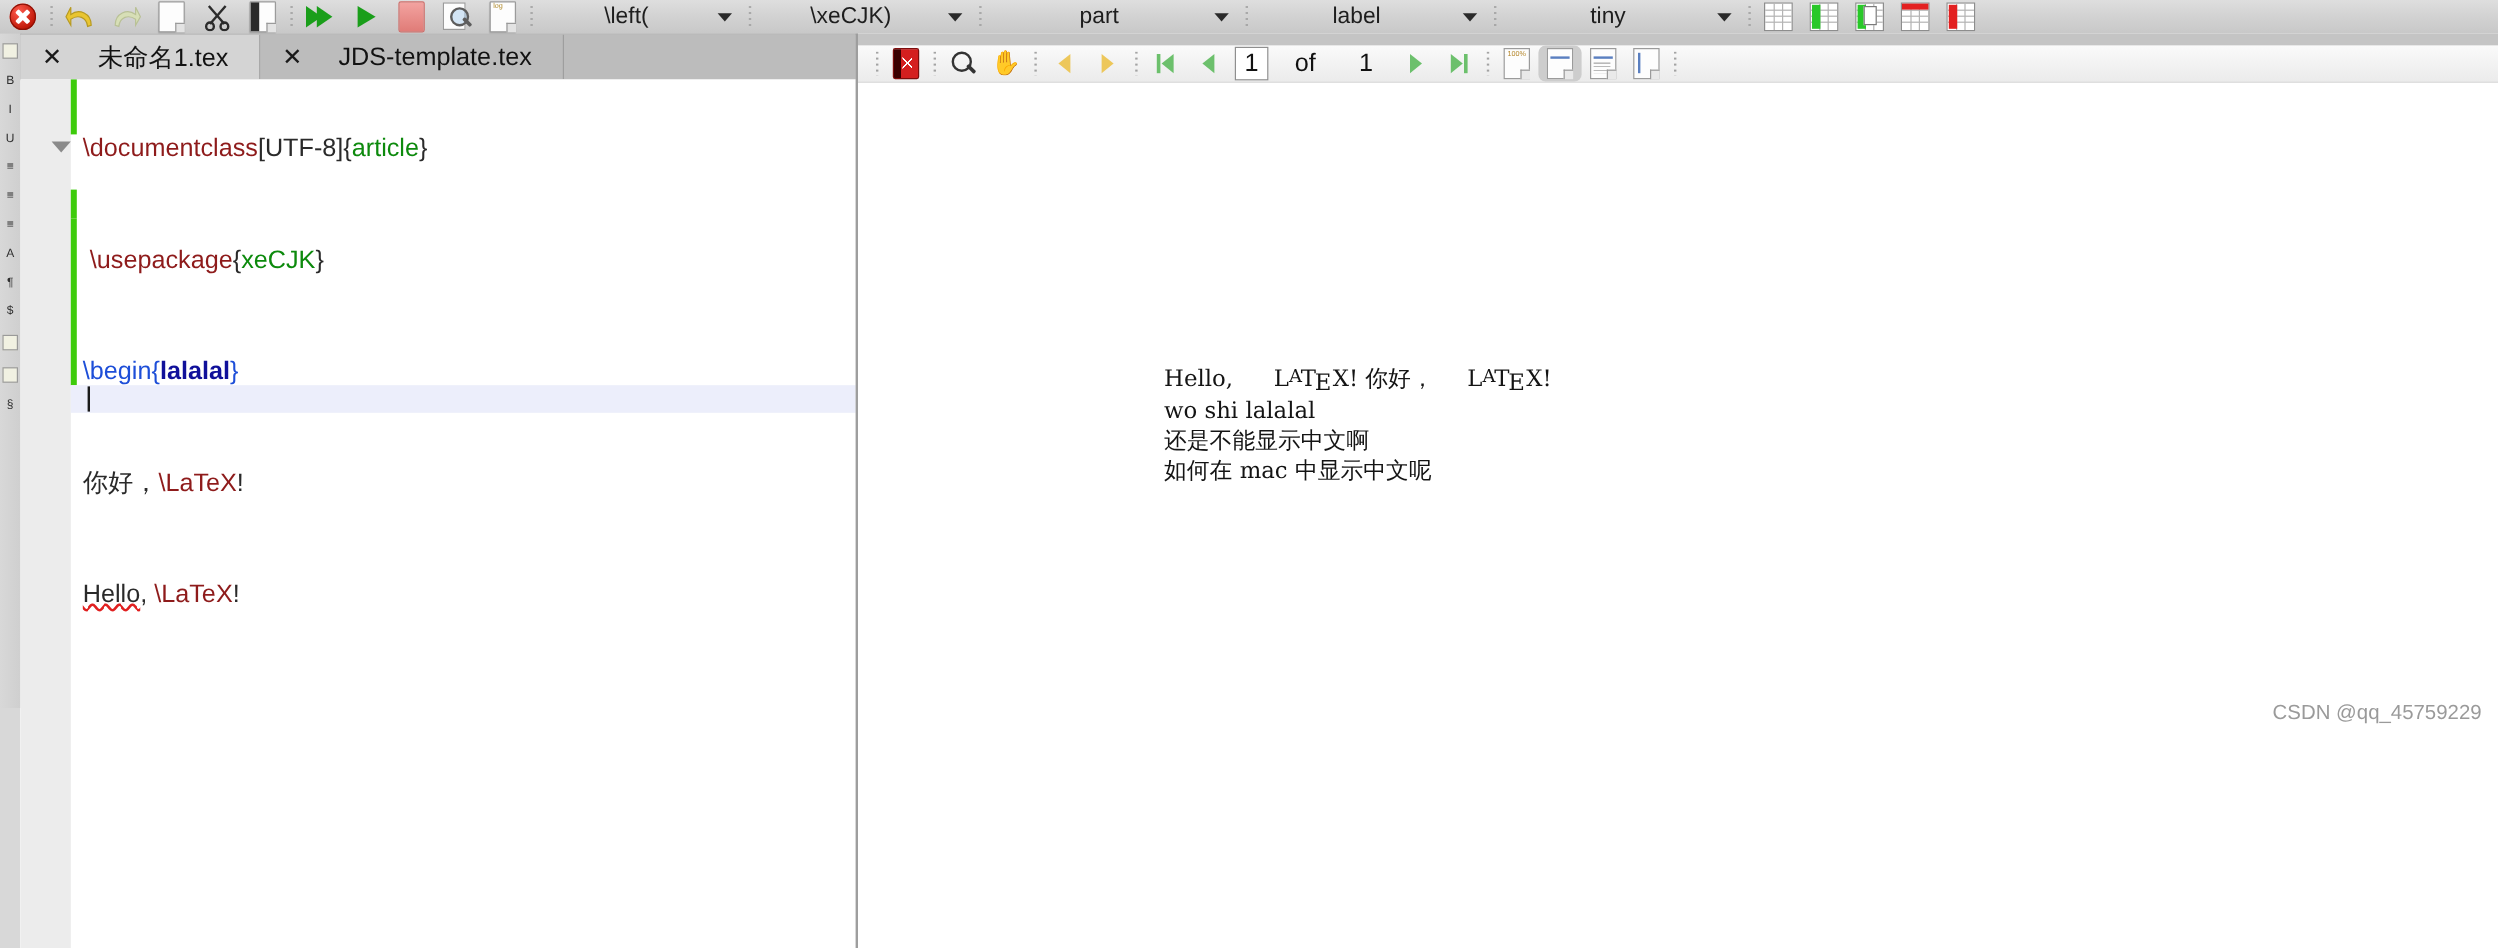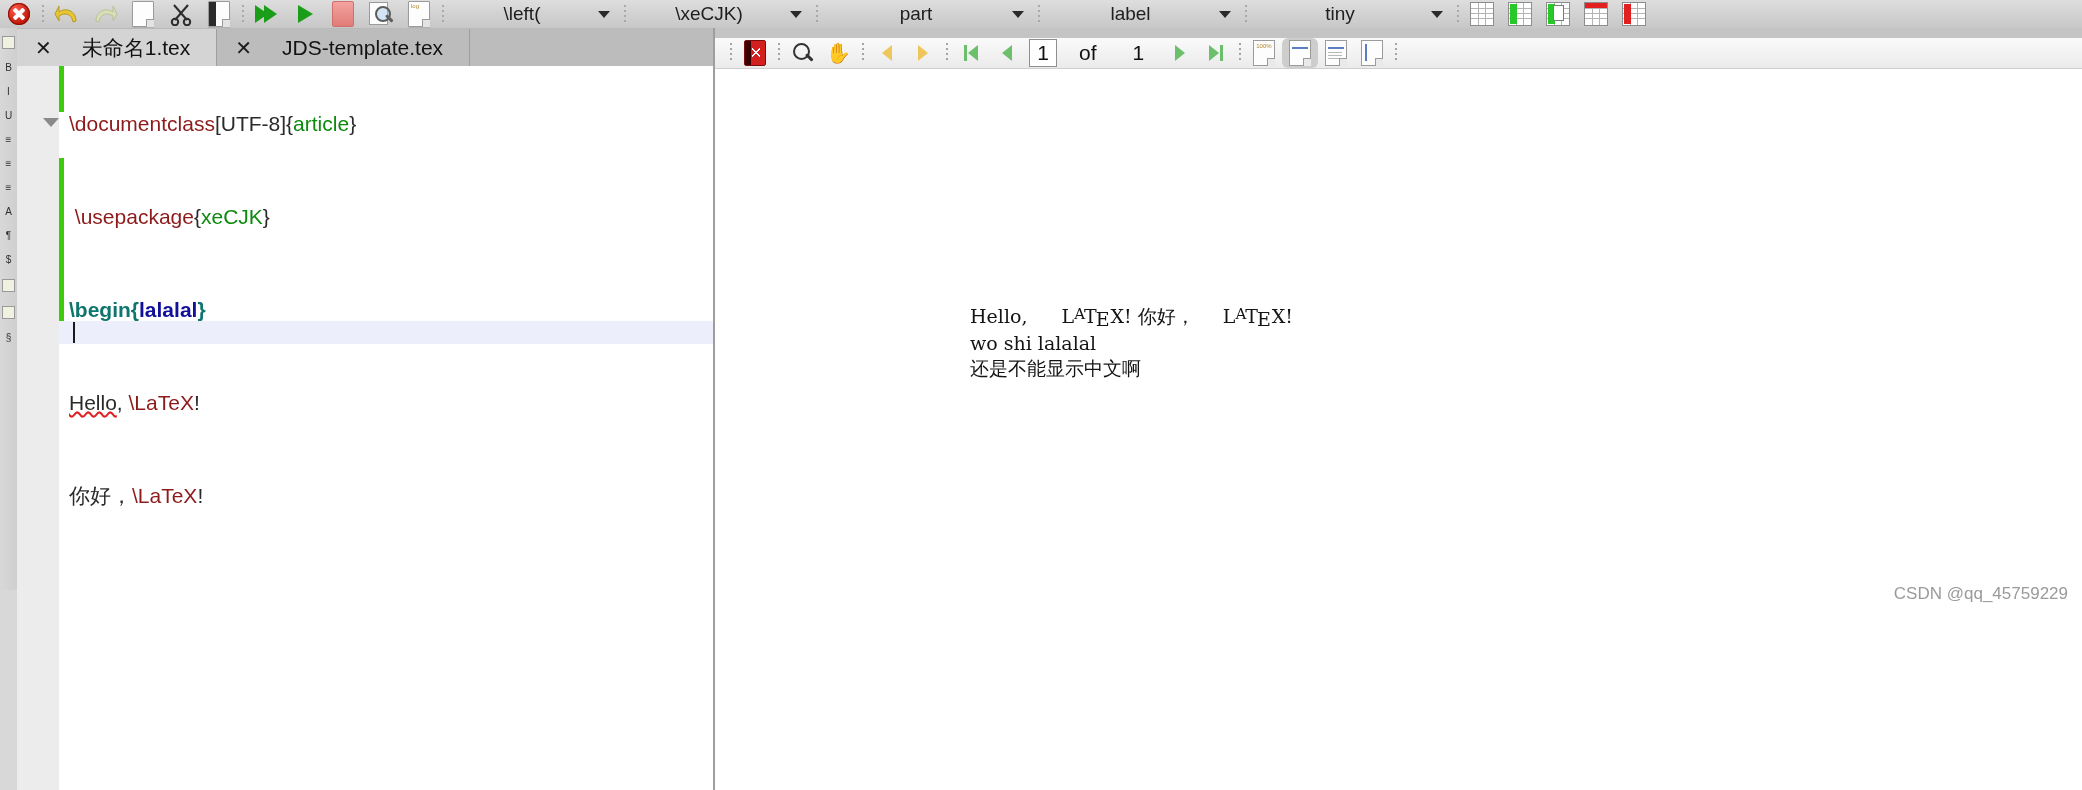--- a/index.html
+++ b/index.html
@@ -138,21 +138,21 @@
     position:absolute;left:42px;width:5px;background:#3ecb0c;
   }
   .code{
     position:absolute;left:52px;top:0;width:640px;
     font-size:21px;line-height:23.2px;white-space:pre;
   }
   .line{height:23.2px;display:block;color:#2a2a2a;}
   .cmd{color:#8e1b1b;}
   .arg{color:#0d8a0d;}
   .brk{color:#2a2a2a;}
-  .begin-cmd{color:#0f766e;font-weight:bold;}
+  .begin-cmd{color:#1d4ed8;font-weight:normal;}
   .begin-arg{color:#10109a;font-weight:bold;}
   .spell{
     text-decoration:underline wavy #e02020;
     text-decoration-skip-ink:none;
     text-underline-offset:1px;
   }
   .curline{
     position:absolute;left:42px;top:0;width:654px;height:23px;background:#eceefb;
   }
   .caret-bar{
@@ -435,23 +435,23 @@
     <div class="curline" style="top:255px;"></div>
     <div class="caret-bar" style="left:56px;top:256px;"></div>
 
     <div class="code">
       <span class="line"><span class="cmd">\documentclass</span><span class="brk">[</span><span class="brk">UTF-8</span><span class="brk">]{</span><span class="arg">article</span><span class="brk">}</span></span>
 
       <span class="line"><span class="cmd"> \usepackage</span><span class="brk">{</span><span class="arg">xeCJK</span><span class="brk">}</span></span>
 
       <span class="line"><span class="begin-cmd">\begin{</span><span class="begin-arg">lalalal</span><span class="begin-cmd">}</span></span>
 
+      <span class="line"><span class="brk">你好，</span><span class="cmd">\LaTeX</span><span class="brk">!</span></span>
+
       <span class="line"><span class="brk spell">Hello</span><span class="brk">, </span><span class="cmd">\LaTeX</span><span class="brk">!</span></span>
-
-      <span class="line"><span class="brk">你好，</span><span class="cmd">\LaTeX</span><span class="brk">!</span></span>
 
       <span class="line">&nbsp;</span>
 
       
 
       
 
       
 
       
@@ -535,20 +535,21 @@
           </span>
       </div>
       <div class="pt-sep"></div>
     </div>
 
     <div class="pdfpage">
       <div class="pdftext">
         <span class="ln"><span>Hello, </span><span class="ltx">L<span class="a">A</span>T<span class="t">E</span>X</span><span>! 你好，</span><span class="ltx">L<span class="a">A</span>T<span class="t">E</span>X</span><span>!</span></span>
         <span class="ln">wo shi lalalal</span>
         <span class="ln">还是不能显示中文啊</span>
+        <span class="ln">如何在 mac 中显示中文呢</span>
       </div>
     </div>
   </div>
 
   <div class="bottomfill">
     <div class="lstrip"></div>
     <div class="editor-bottom">
       <div class="g"></div>
     </div>
     <div class="vline"></div>

